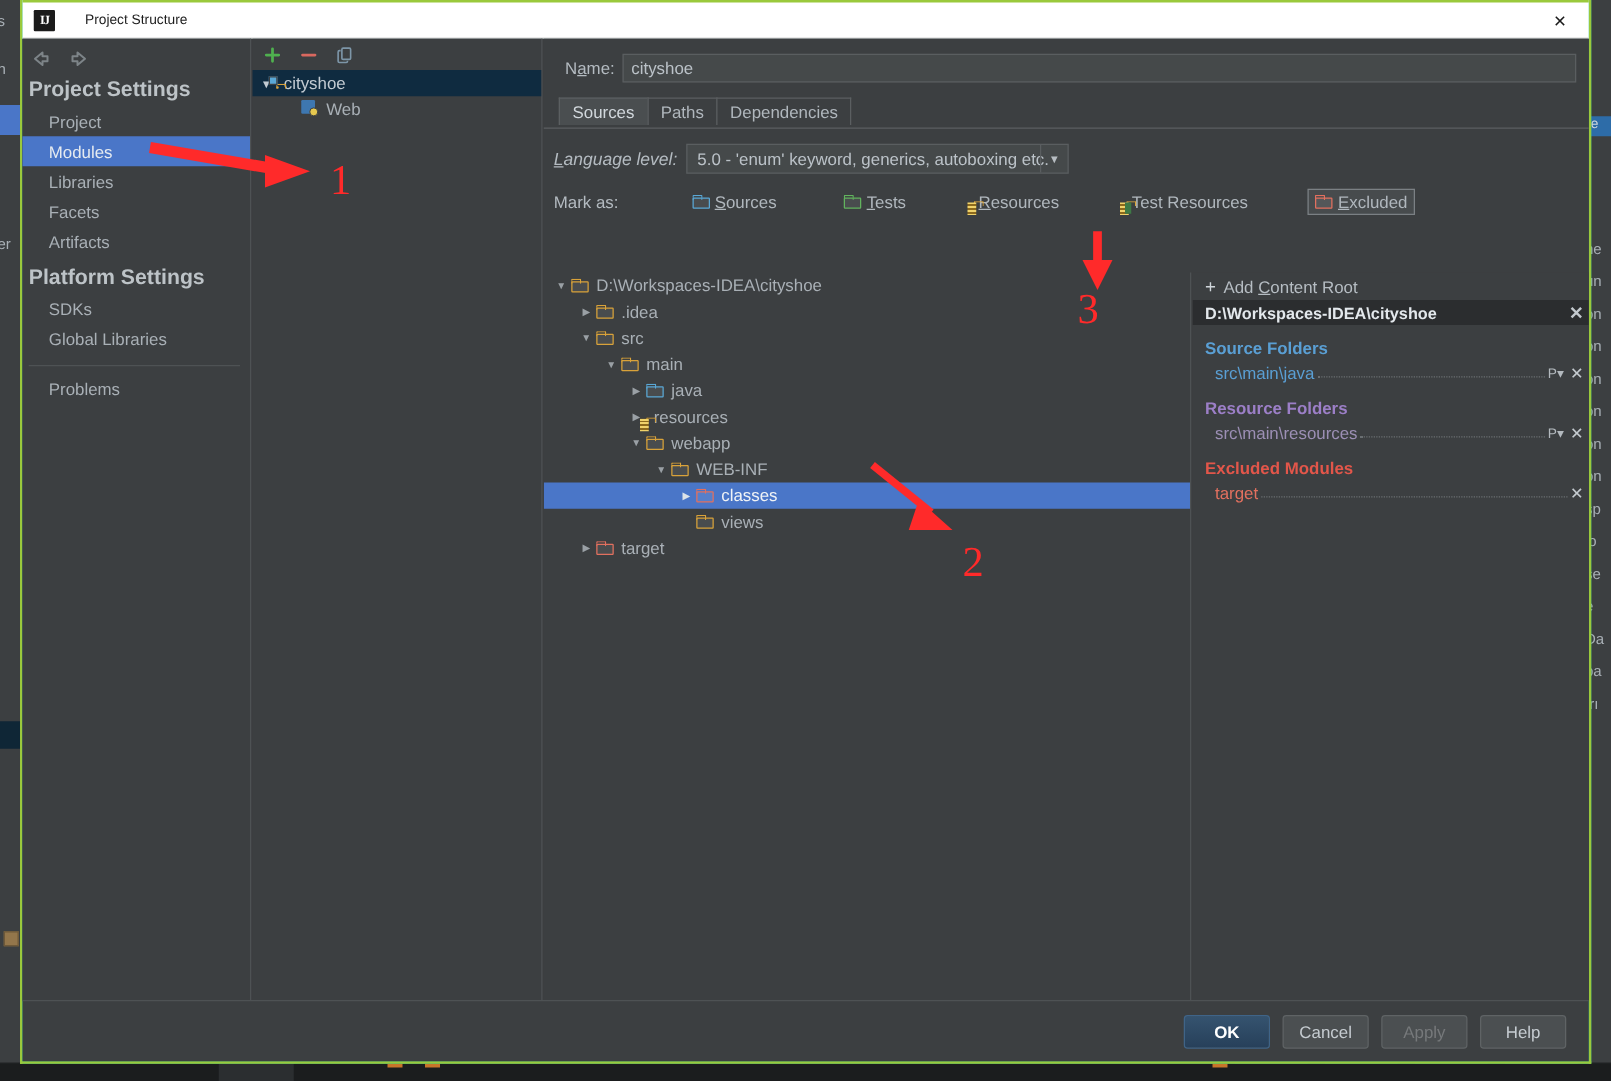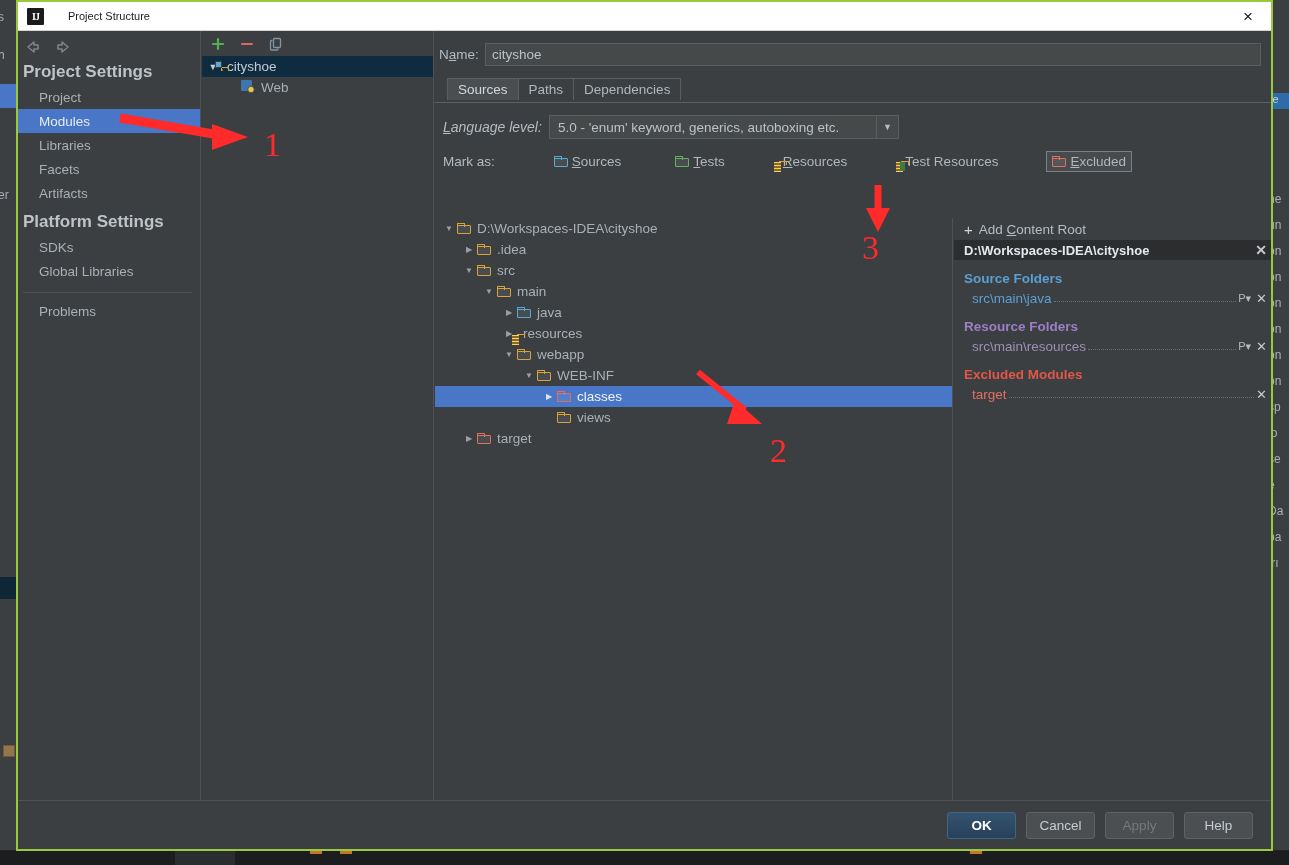--- a/index.html
+++ b/index.html
@@ -140,21 +140,21 @@
     width: 16px; display: flex; align-items: center; justify-content: center;
     flex: none;
   }
 
   
   #content {
     position: absolute; left: 417px; top: 0; right: 0; height: 769px;
     background: #3c3f41;
   }
   #name-row {
-    display: flex; align-items: center; height: 30px; padding: 0 10px 0 4px;
+    display: flex; align-items: center; height: 30px; padding: 0 10px 0 17px;
     margin-top: 8px;
   }
   #name-row .lbl { color: #b4bbc1; font-size: 13.5px; width: 46px; }
   #name-input {
     flex: 1; height: 23px; background: #45494a;
     border: 1px solid #5a5e60; color: #bbc2c8;
     font-family: "Liberation Sans", sans-serif; font-size: 13.5px;
     padding: 0 6px; outline: none;
   }
   #tabs {
@@ -170,21 +170,21 @@
   .tab.active { background: #4a4e50; color: #d2d8dd; }
   #tab-panel {
     position: absolute; left: 0; right: 0; top: 71px; bottom: 0;
     border-top: 1px solid #5b5f61;
   }
   #lang-row {
     display: flex; align-items: center; height: 28px; margin: 10px 0 0 8px;
   }
   #lang-row .lbl { color: #b4bbc1; font-size: 14px; margin-right: 7px; font-style: italic; }
   #lang-select {
-    width: 350px; height: 24px; background: #45494a;
+    width: 306px; height: 24px; background: #45494a;
     border: 1px solid #5a5e60; color: #bbc2c8; font-size: 13.5px;
     display: flex; align-items: center; padding-left: 8px; cursor: pointer;
     position: relative;
   }
   #lang-arrow {
     position: absolute; right: 0; top: 0; width: 22px; height: 22px;
     display: flex; align-items: center; justify-content: center;
     border-left: 1px solid #5a5e60; color: #b7bdc2; font-size: 9px;
   }
   #markas-row {

